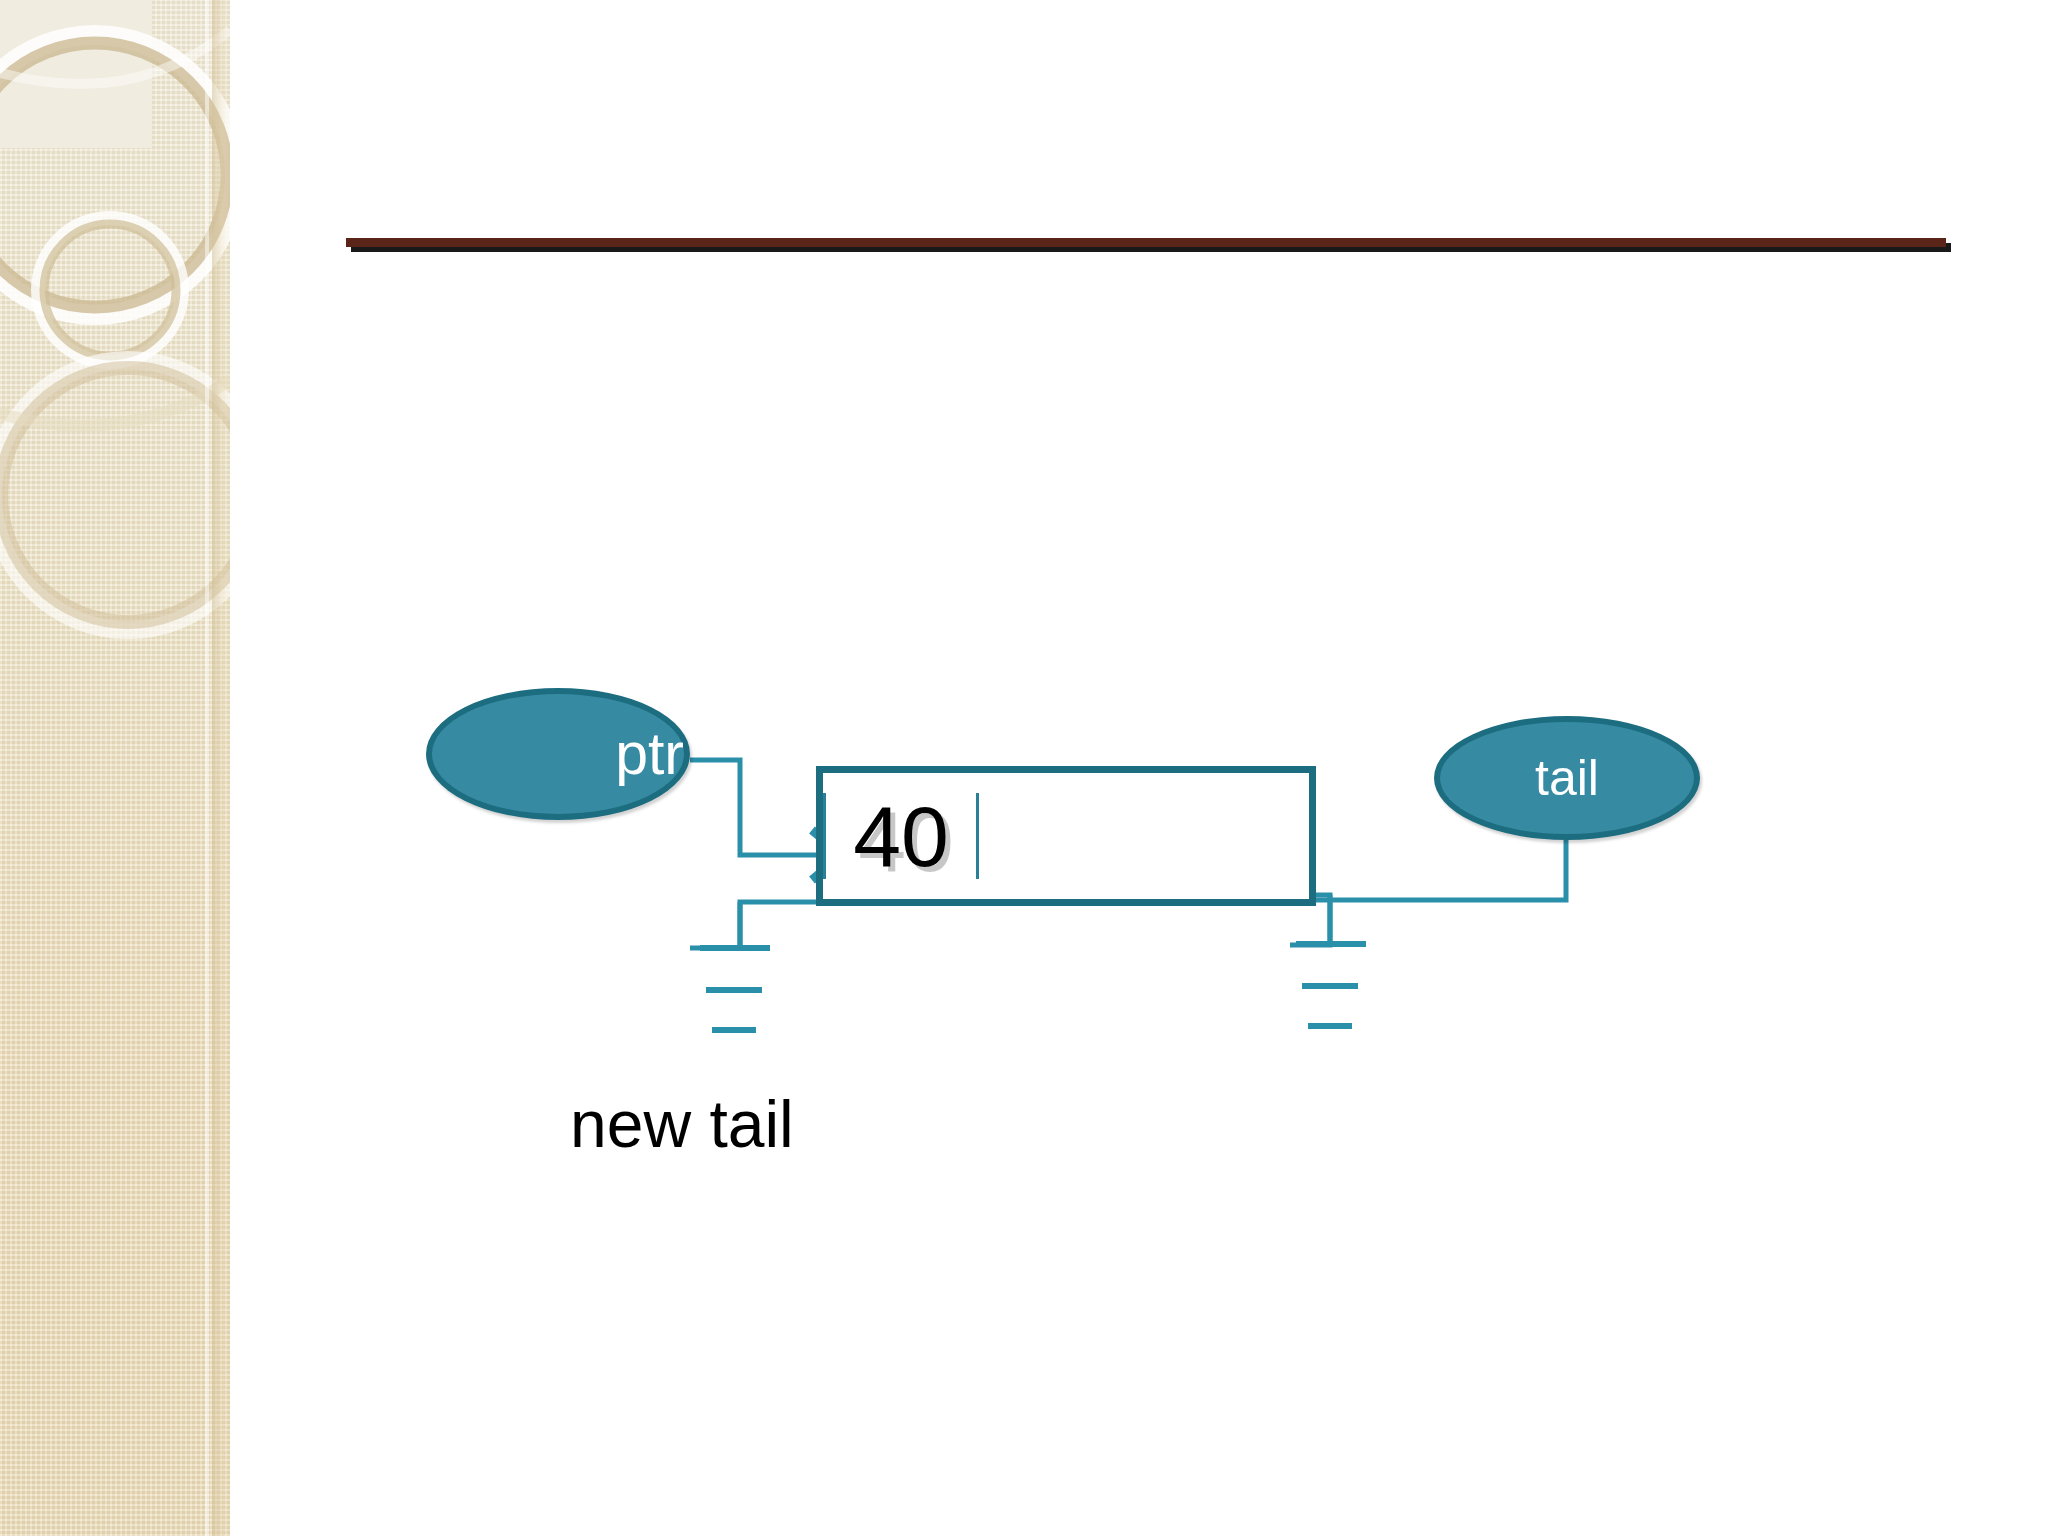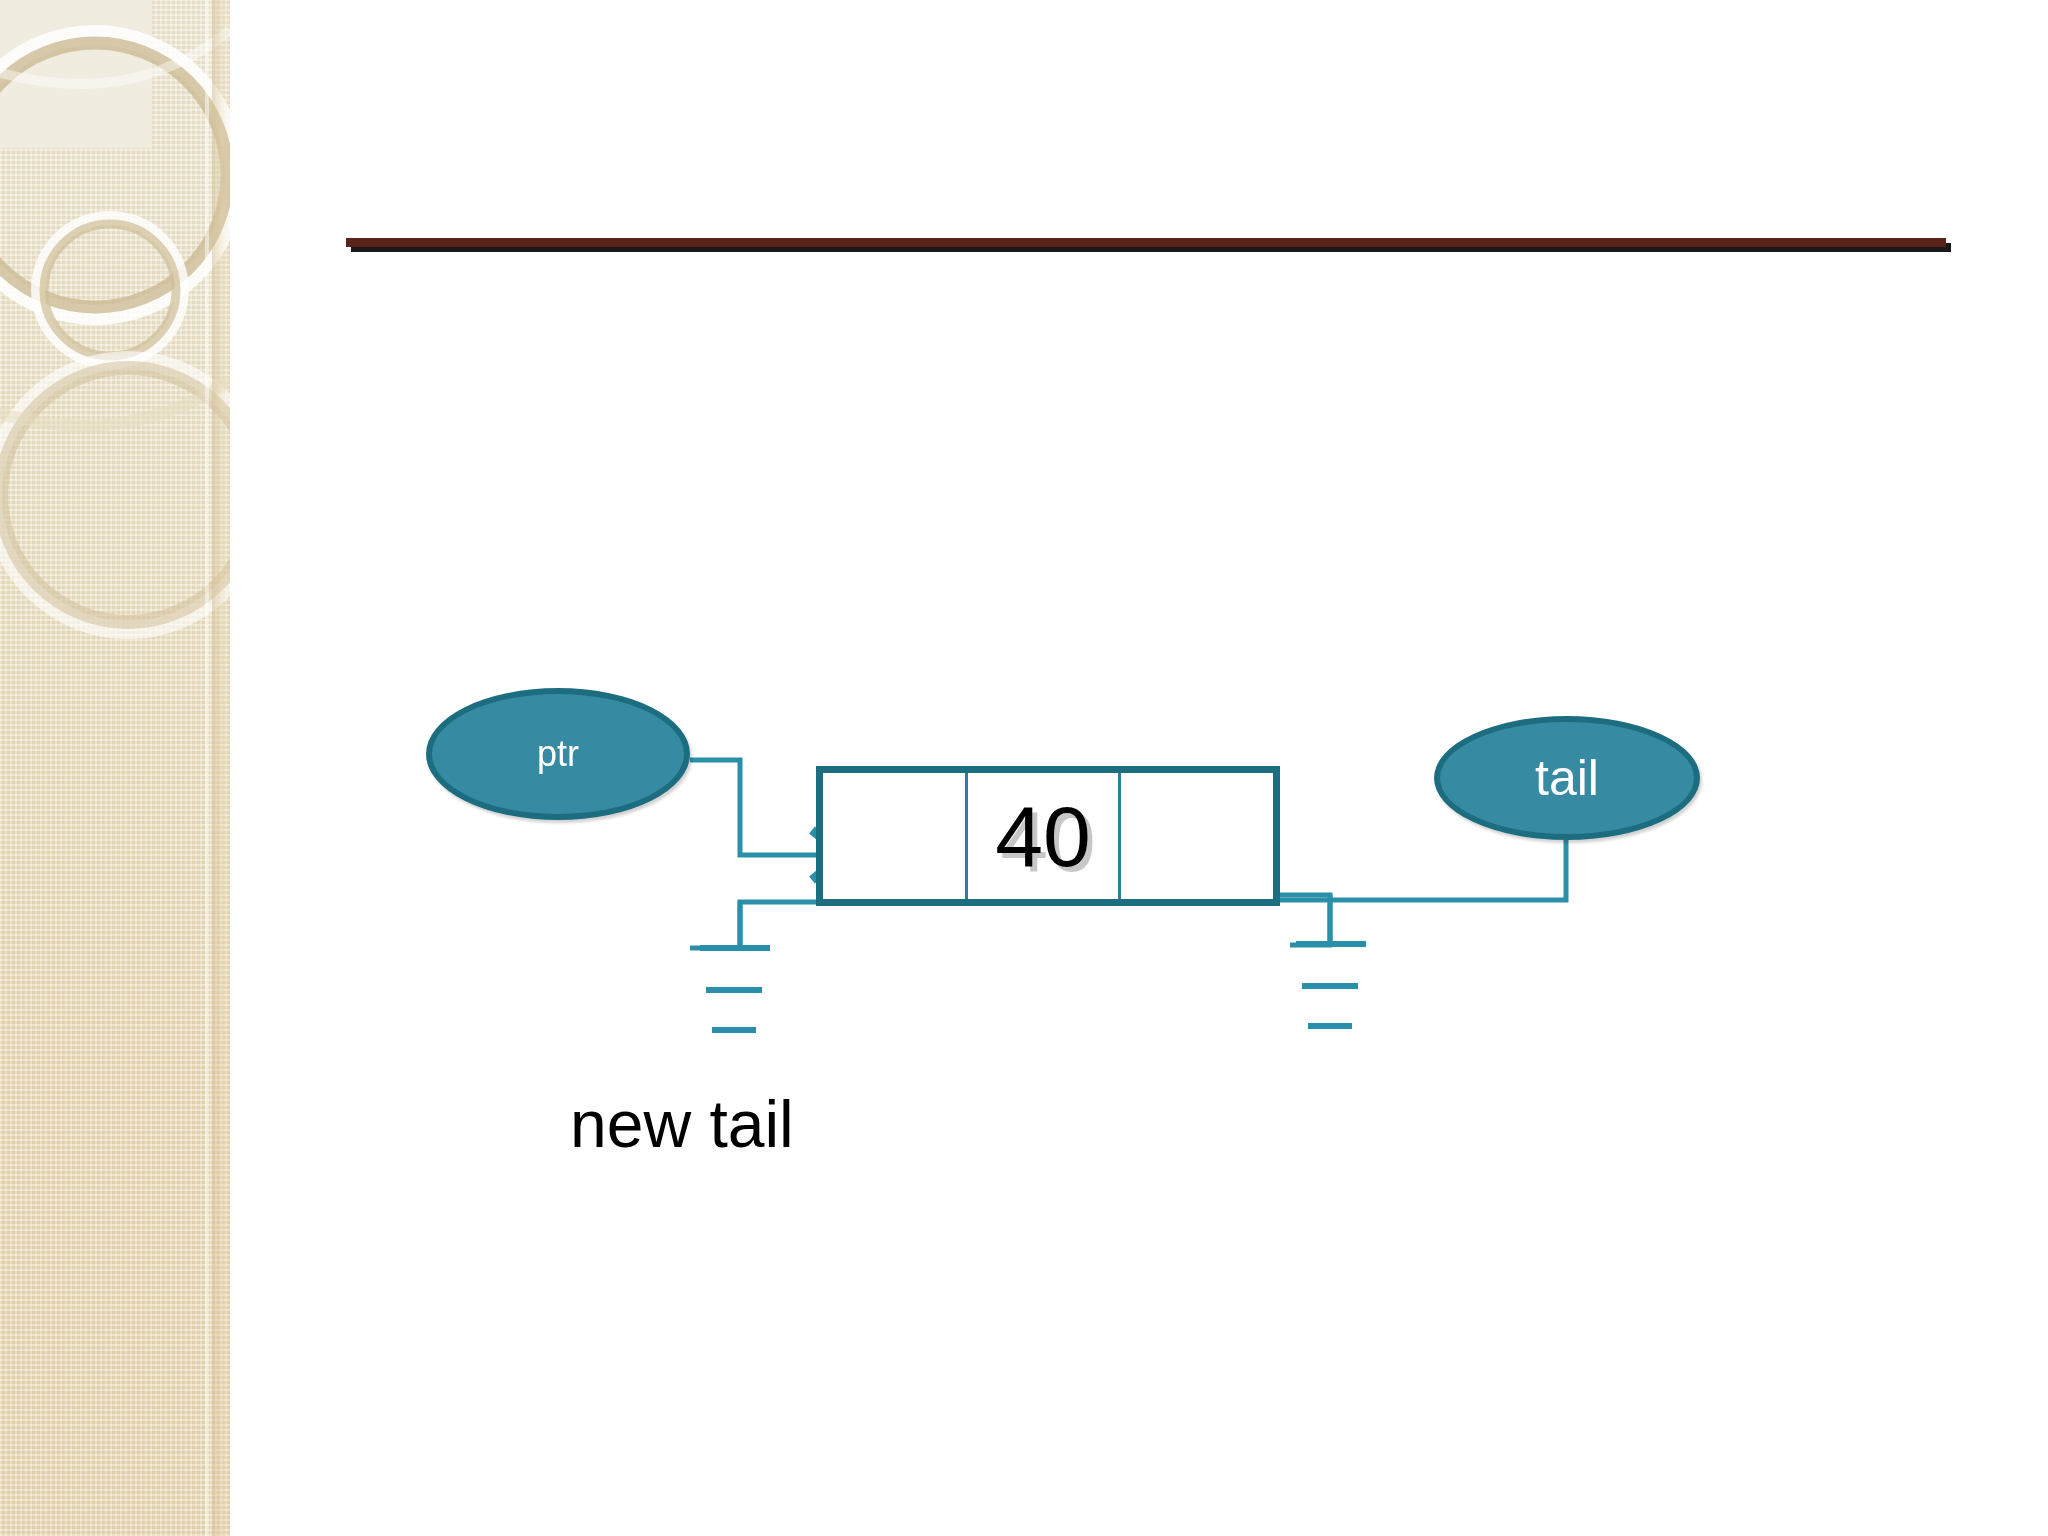--- a/index.html
+++ b/index.html
@@ -105,41 +105,43 @@
     color: #ffffff;
     font-family: "Liberation Sans", sans-serif;
     font-weight: normal;
     box-shadow: 2px 3px 3px rgba(0,0,0,0.18);
   }
   #ptr-ellipse {
     left: 426px;
     top: 688px;
     width: 264px;
     height: 132px;
-    font-size: 36px;
+    font-size: 59px;
+    justify-content: flex-end;
   }
   #tail-ellipse {
     left: 1434px;
     top: 716px;
     width: 266px;
     height: 124px;
     font-size: 50px;
   }
 
   
   #node-box {
     position: absolute;
     left: 816px;
     top: 766px;
-    width: 464px;
+    width: 500px;
     height: 140px;
     border: 7px solid #1d6d80;
     box-sizing: border-box;
     background: #ffffff;
     display: flex;
+    flex-direction: column;
   }
   .node-cell {
     box-sizing: border-box;
     height: 100%;
     display: flex;
     align-items: center;
     justify-content: center;
   }
   #node-cell-prev { width: 142px; }
   #node-cell-data {

